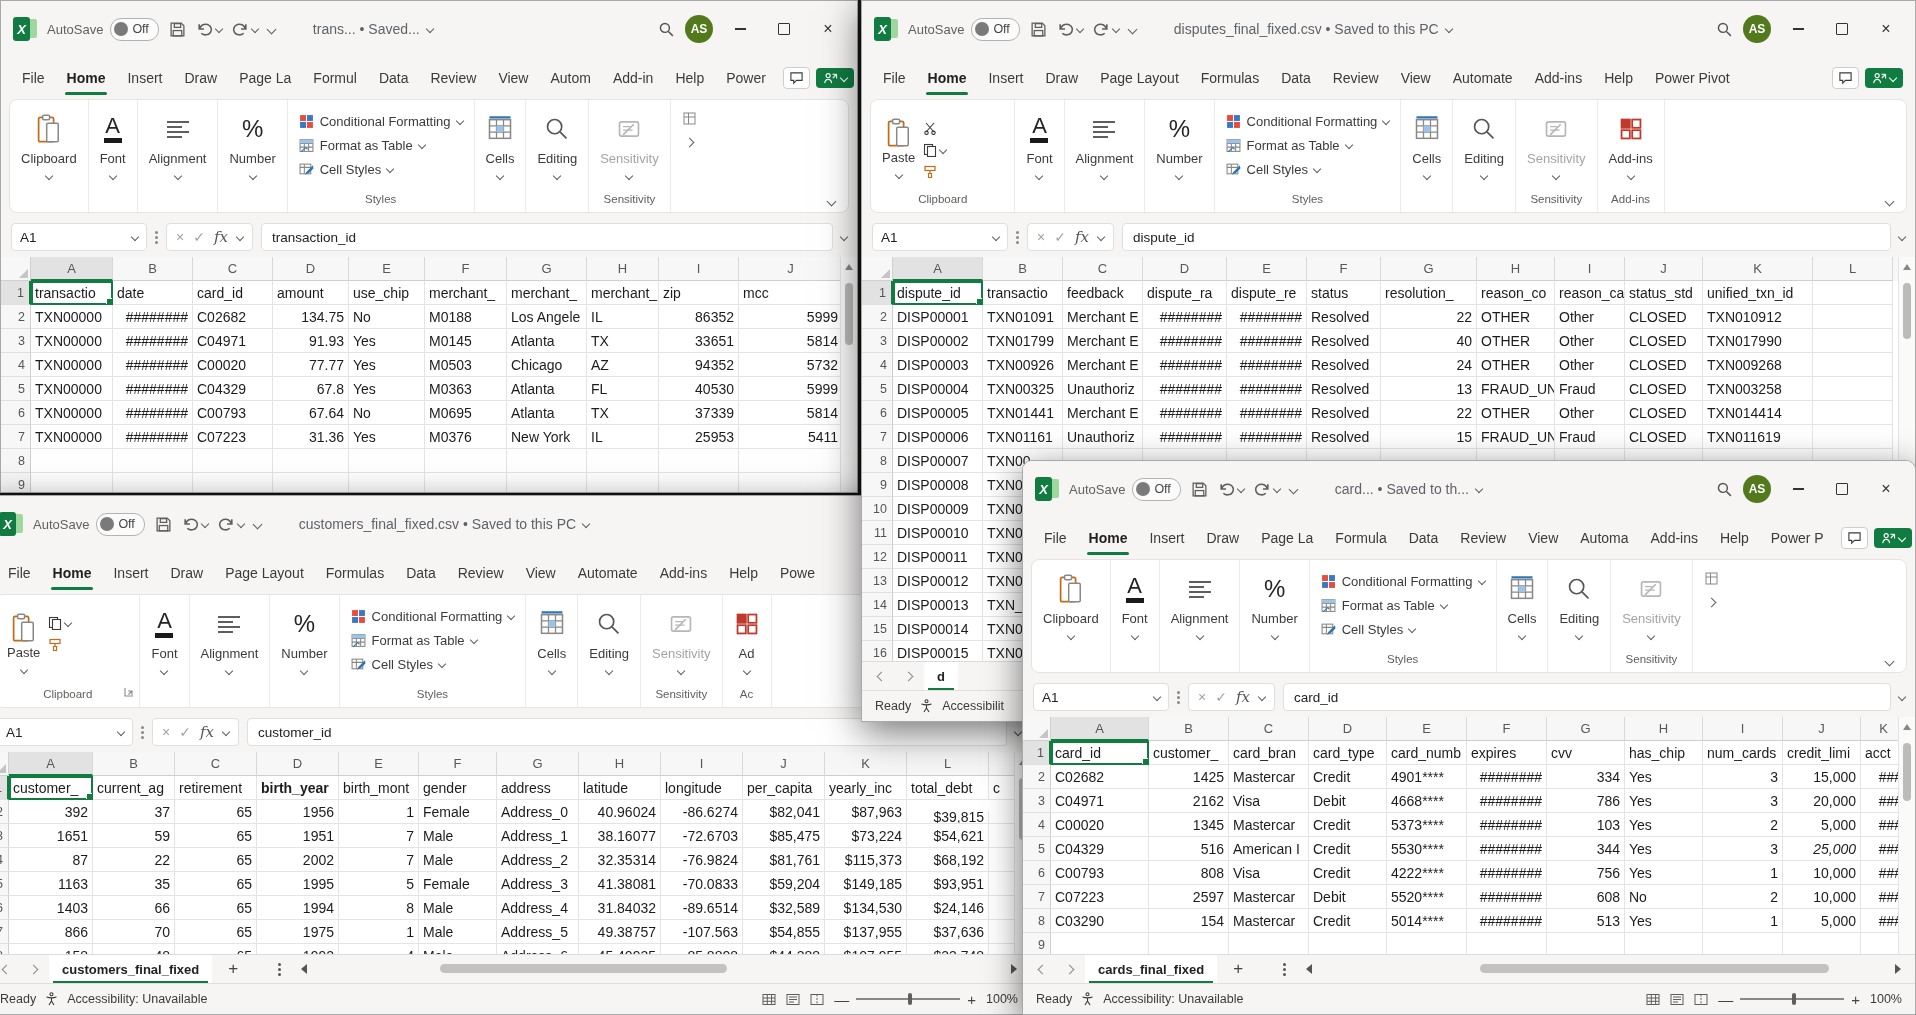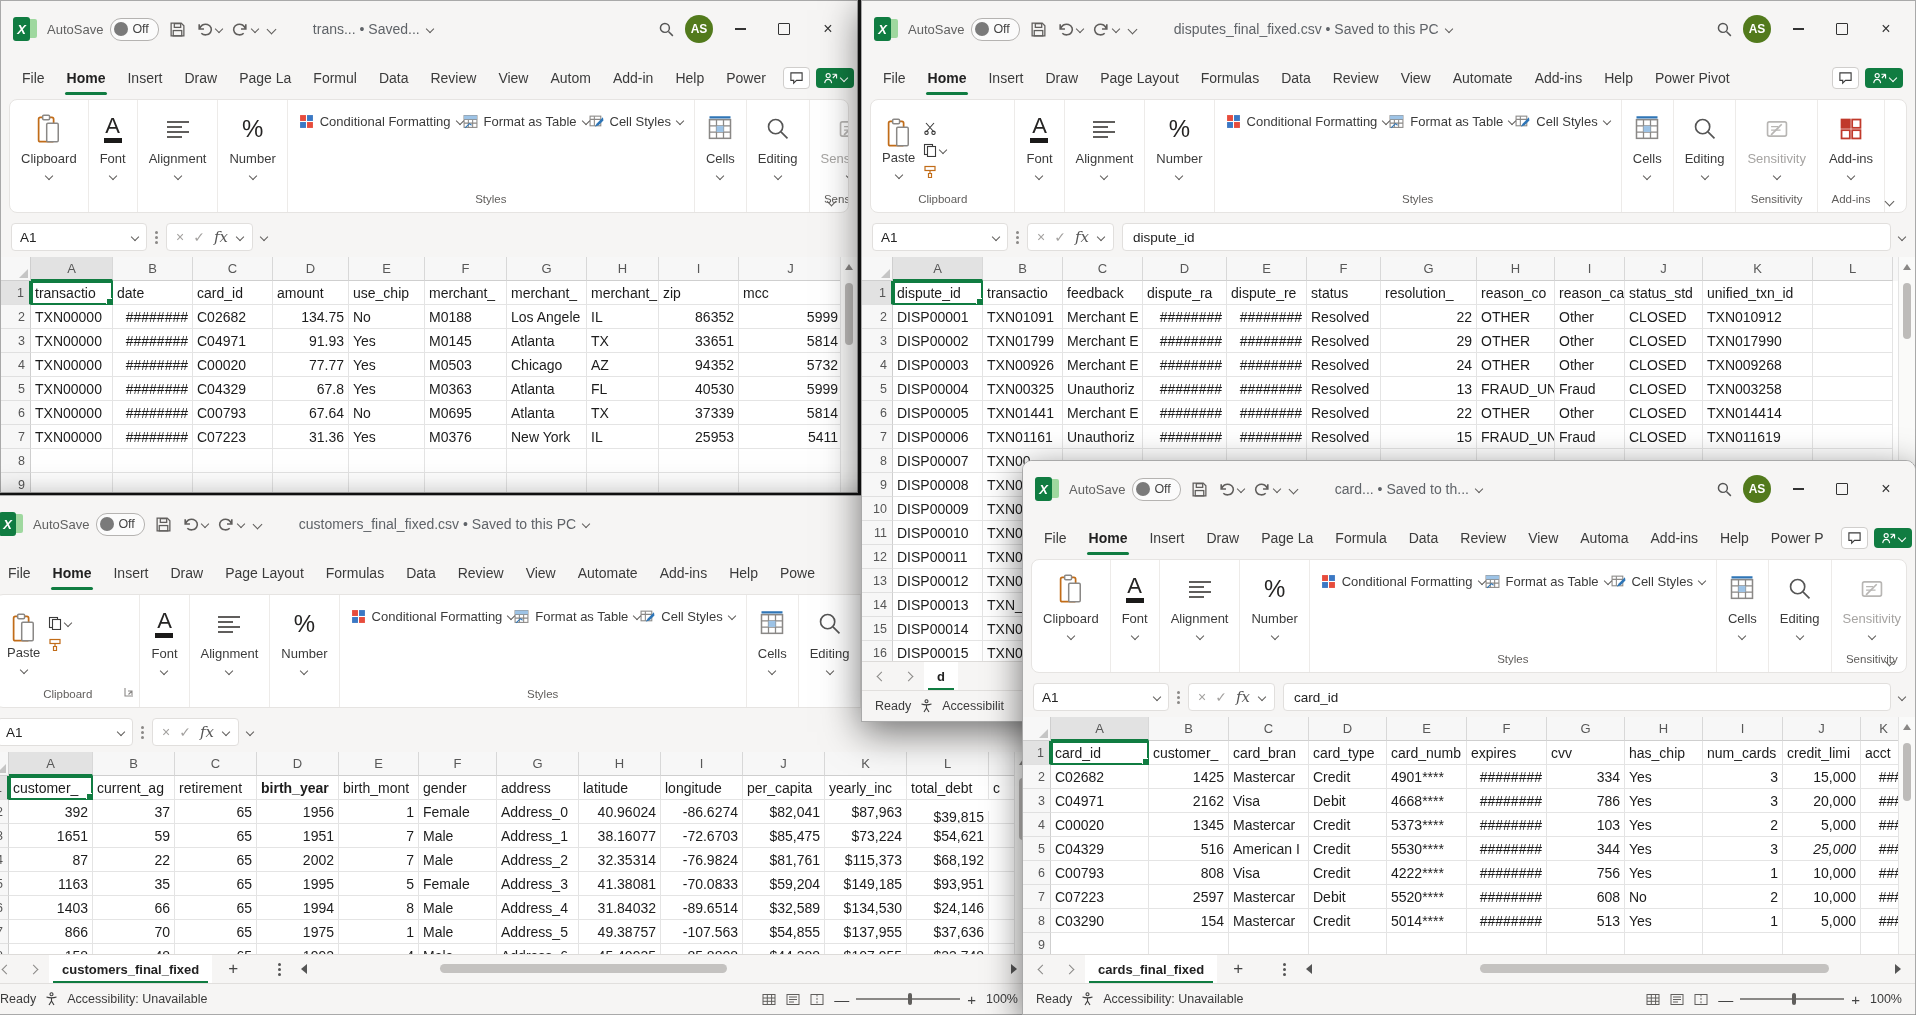--- a/index.html
+++ b/index.html
@@ -40,21 +40,21 @@
   .ribbonwrap{height:118px;flex:0 0 118px;background:#f6f5f4;padding:0 8px;position:relative;}
   .ribbon{background:#fff;border:1px solid #e6e4e2;border-radius:8px;height:112px;display:flex;align-items:stretch;overflow:hidden;}
   .rgroup{display:flex;flex-direction:column;align-items:center;padding:9px 11px 3px;border-right:1px solid #edebe9;position:relative;}
   .rgroup .bigico{height:40px;display:flex;align-items:center;justify-content:center;}
   .rgroup .blabel{font-size:13px;color:#3b3b3b;margin-top:2px;white-space:nowrap;}
   .rgroup.disabled .blabel{color:#a6a4a2;}
   .rgroup .bchev{margin-top:7px;}
   .glabel{margin-top:auto;font-size:11.5px;color:#605e5c;padding-bottom:4px;display:flex;align-items:center;gap:4px;white-space:nowrap;}
   .stylesgrp{align-items:flex-start;}
   .stylesrow{display:flex;align-items:center;gap:6px;height:24px;font-size:13px;color:#3b3b3b;white-space:nowrap;}
-  .stylesrows{display:flex;flex-direction:row;justify-content:flex-end;}
+  .stylesrows{display:flex;flex-direction:column;justify-content:flex-end;}
   .stylesgrp .glabel{align-self:center;}
   .pastegrp{flex-direction:row;align-items:stretch;gap:8px;flex-wrap:wrap;}
   .pastecol{display:flex;flex-direction:column;align-items:center;padding-top:9px;}
   .sidecol{display:flex;flex-direction:column;justify-content:flex-start;gap:8px;padding-top:12px;}
   .sideico{display:flex;align-items:center;gap:3px;}
   .pastegrp .glabel{width:100%;justify-content:center;margin-top:auto;}
   .launcher{position:absolute;right:5px;bottom:6px;}
   .stripgrp{width:30px;display:flex;flex-direction:column;align-items:center;gap:14px;padding:12px 4px;}
   .rcollapse{position:absolute;right:22px;bottom:12px;}
   .chev{display:inline-block;width:6px;height:6px;border-right:1.4px solid #605e5c;border-bottom:1.4px solid #605e5c;transform:rotate(45deg);}
@@ -359,20 +359,21 @@
           <i></i>
           <i></i>
           <i></i>
         </span>
       <span class="fxgrp">
         <span class="fxx">×</span>
         <span class="fxc">✓</span>
         <span class="fx">fx</span>
         <i class="chev sm"></i>
       </span>
+      <span class="formula">transaction_id</span>
       <i class="chev sm"></i>
     </div>
     <div class="grid">
         <div class="hdr-row">
           <div class="corner" style="width: 30px;"></div>
           <div class="colh sel" style="width: 82px;">A</div>
           <div class="colh" style="width: 80px;">B</div>
           <div class="colh" style="width: 80px;">C</div>
           <div class="colh" style="width: 76px;">D</div>
           <div class="colh" style="width: 76px;">E</div>
@@ -837,21 +838,21 @@
           <div class="cell" style="width: 80px;"></div>
         </div>
         <div class="grow">
           <div class="rn" style="width: 31px;">3</div>
           <div class="cell" style="width: 90px;">DISP00002</div>
           <div class="cell" style="width: 80px;">TXN01799</div>
           <div class="cell" style="width: 80px;">Merchant E</div>
           <div class="cell num" style="width: 84px;">########</div>
           <div class="cell num" style="width: 80px;">########</div>
           <div class="cell" style="width: 74px;">Resolved</div>
-          <div class="cell num" style="width: 96px;">29</div>
+          <div class="cell num" style="width: 96px;">40</div>
           <div class="cell" style="width: 78px;">OTHER</div>
           <div class="cell" style="width: 70px;">Other</div>
           <div class="cell" style="width: 78px;">CLOSED</div>
           <div class="cell" style="width: 110px;">TXN017990</div>
           <div class="cell" style="width: 80px;"></div>
         </div>
         <div class="grow">
           <div class="rn" style="width: 31px;">4</div>
           <div class="cell" style="width: 90px;">DISP00003</div>
           <div class="cell" style="width: 80px;">TXN00926</div>
@@ -1322,20 +1323,21 @@
           <i></i>
           <i></i>
           <i></i>
         </span>
       <span class="fxgrp">
         <span class="fxx">×</span>
         <span class="fxc">✓</span>
         <span class="fx">fx</span>
         <i class="chev sm"></i>
       </span>
+      <span class="formula">customer_id</span>
       <i class="chev sm"></i>
     </div>
     <div class="grid">
         <div class="hdr-row">
           <div class="corner" style="width: 22px;"></div>
           <div class="colh sel" style="width: 84px;">A</div>
           <div class="colh" style="width: 82px;">B</div>
           <div class="colh" style="width: 82px;">C</div>
           <div class="colh" style="width: 82px;">D</div>
           <div class="colh" style="width: 80px;">E</div>

